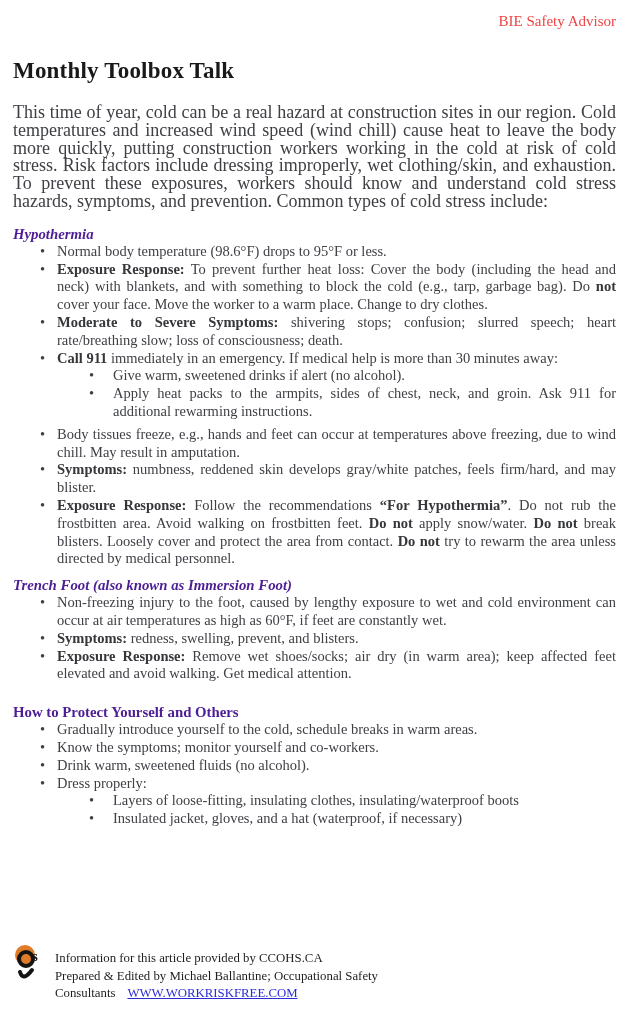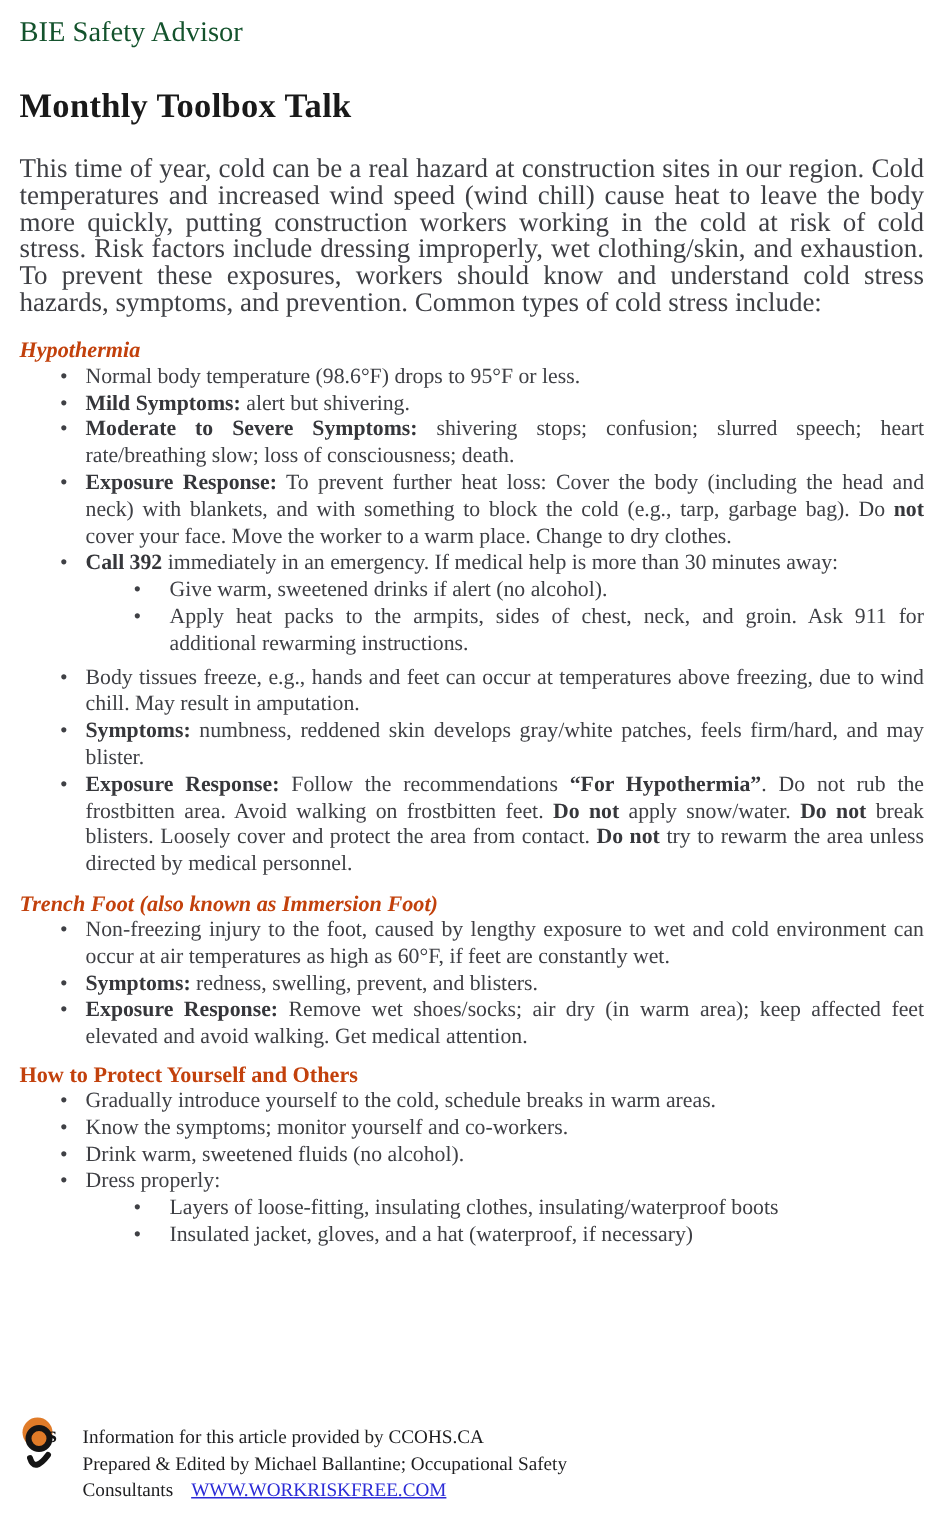--- a/index.html
+++ b/index.html
@@ -1,29 +1,29 @@
 <!DOCTYPE html>
 <html><head>
 <meta charset="utf-8">
 <style>
   html,body{margin:0;padding:0;}
   body{
     width:629px;height:1024px;overflow:hidden;background:#ffffff;
     font-family:"Liberation Serif", serif;color:#3f4045;
   }
   .page{position:relative;box-sizing:border-box;width:629px;height:1024px;padding:12px 13px 0 13px;}
-  .doc-header{font-size:19px;color:#14532d;line-height:19px;}
+  .doc-header{text-align:right;font-size:15px;color:#ef4444;line-height:19px;}
   .doc-title{text-align:left;font-size:23px;font-weight:bold;color:#191919;margin:26px 0 0 0;line-height:28px;letter-spacing:.2px;}
   .intro{font-size:18px;line-height:17.8px;text-align:justify;margin:19px 0 0 0;}
   .sections{display:block;}
   .section{margin-top:14px;}
   .section:nth-child(2){margin-top:5px;}
   .section:nth-child(3){margin-top:8px;}
-  .section:nth-child(4){margin-top:7px;}
-  .sec-heading{font-weight:bold;font-size:14.8px;line-height:18px;color:#c2410c;}
+  .section:nth-child(4){margin-top:20px;}
+  .sec-heading{font-weight:bold;font-size:14.8px;line-height:18px;color:#4c1d95;}
   .sec-heading.it{font-style:italic;}
   .bullet{position:relative;padding-left:44px;font-size:14.5px;line-height:17.8px;text-align:justify;}
   .bullet::before{content:"\2022";position:absolute;left:27px;top:0;color:#3f4045;}
   .bullet.lvl2{padding-left:100px;}
   .bullet.lvl2::before{left:76px;}
   .b{font-weight:bold;color:#36373b;}
   .footer{position:absolute;left:13px;right:13px;top:944px;display:flex;align-items:flex-start;color:#1e1e20;}
   .footer-logo{flex:0 0 auto;margin-right:10px;}
   .footer-text{font-size:12.8px;line-height:17.5px;padding-top:6px;}
   .footer-link{color:#2b2bd6;text-decoration:underline;margin-left:12px;cursor:pointer;font-size:12.8px;}
@@ -36,24 +36,23 @@
   <div class="doc-header">BIE Safety Advisor</div>
 
   <h1 class="doc-title">Monthly Toolbox Talk</h1>
 
   <p class="intro">This time of year, cold can be a real hazard at construction sites in our region.  Cold temperatures and increased wind speed (wind chill) cause heat to leave the body more quickly, putting construction workers working in the cold at risk of cold stress. Risk factors include dressing improperly, wet clothing/skin, and exhaustion. To prevent these exposures, workers should know and understand cold stress hazards, symptoms, and prevention. Common types of cold stress include:</p>
 
   <div class="sections">
       <section class="section">
         <div class="sec-heading it">Hypothermia</div>
         <div class="bullet lvl1"><span>Normal body temperature (98.6°F) drops to 95°F or less.</span></div>
-        <div class="bullet lvl1"><span class="b">Mild Symptoms:</span><span> alert but shivering.</span></div>
+        <div class="bullet lvl1"><span class="b">Exposure Response:</span><span> To prevent further heat loss: Cover the body (including the head and neck) with blankets, and with something to block the cold (e.g., tarp, garbage bag). Do </span><span class="b">not</span><span> cover your face. Move the worker to a warm place. Change to dry clothes.</span></div>
         <div class="bullet lvl1"><span class="b">Moderate to Severe Symptoms:</span><span> shivering stops; confusion; slurred speech; heart rate/breathing slow; loss of consciousness; death.</span></div>
-        <div class="bullet lvl1"><span class="b">Exposure Response:</span><span> To prevent further heat loss: Cover the body (including the head and neck) with blankets, and with something to block the cold (e.g., tarp, garbage bag). Do </span><span class="b">not</span><span> cover your face. Move the worker to a warm place. Change to dry clothes.</span></div>
-        <div class="bullet lvl1"><span class="b">Call 392</span><span> immediately in an emergency. If medical help is more than 30 minutes away:</span></div>
+        <div class="bullet lvl1"><span class="b">Call 911</span><span> immediately in an emergency. If medical help is more than 30 minutes away:</span></div>
         <div class="bullet lvl2"><span>Give warm, sweetened drinks if alert (no alcohol).</span></div>
         <div class="bullet lvl2"><span>Apply heat packs to the armpits, sides of chest, neck, and groin. Ask 911 for additional rewarming instructions.</span></div>
       </section>
       <section class="section">
         <div class="bullet lvl1"><span>Body tissues freeze, e.g., hands and feet can occur at temperatures above freezing, due to wind chill. May result in amputation.</span></div>
         <div class="bullet lvl1"><span class="b">Symptoms:</span><span> numbness, reddened skin develops gray/white patches, feels firm/hard, and may blister.</span></div>
         <div class="bullet lvl1"><span class="b">Exposure Response:</span><span> Follow the recommendations </span><span class="b">“For Hypothermia”</span><span>. Do not rub the frostbitten area.  Avoid walking on frostbitten feet. </span><span class="b">Do not</span><span> apply snow/water. </span><span class="b">Do not</span><span> break blisters.  Loosely cover and protect the area from contact.  </span><span class="b">Do not</span><span> try to rewarm the area unless directed by medical personnel.</span></div>
       </section>
       <section class="section">
         <div class="sec-heading it">Trench Foot (also known as Immersion Foot)</div>

